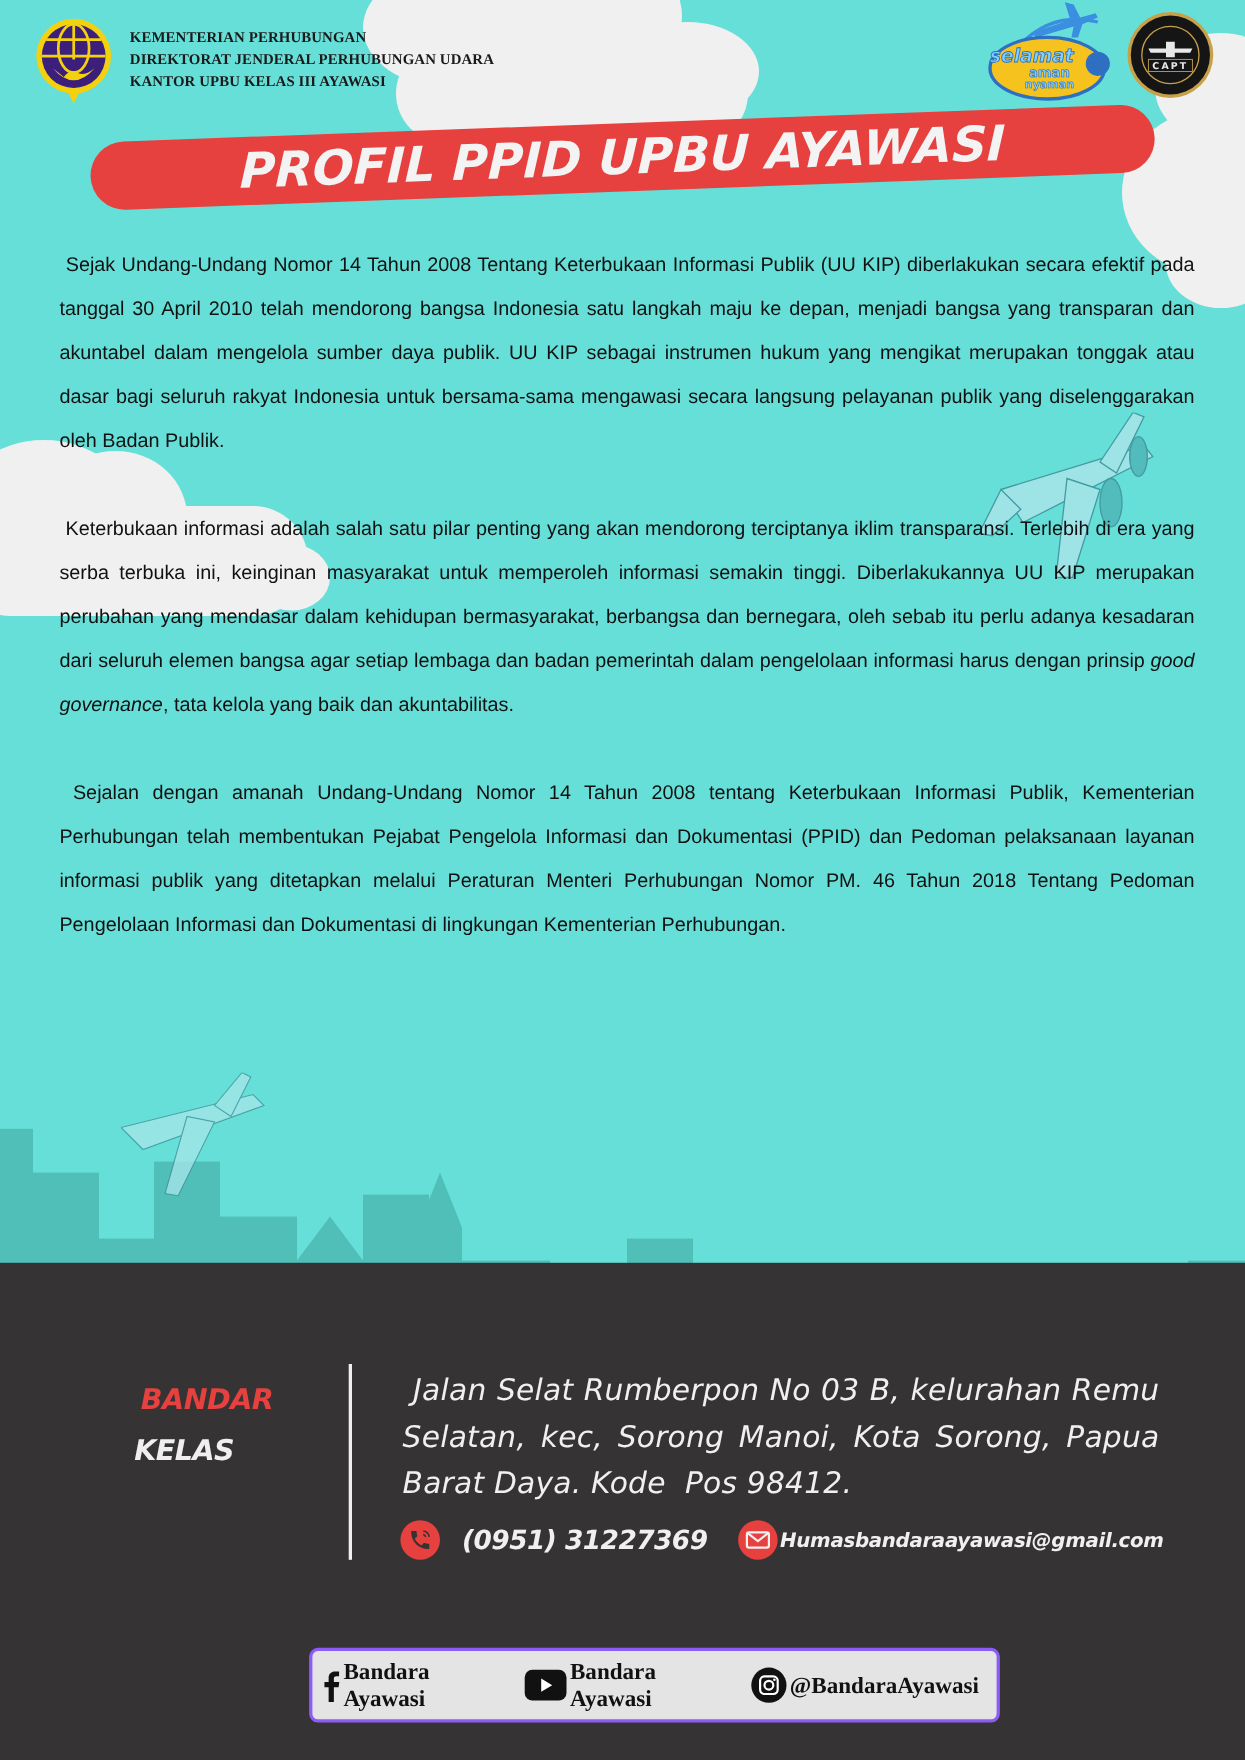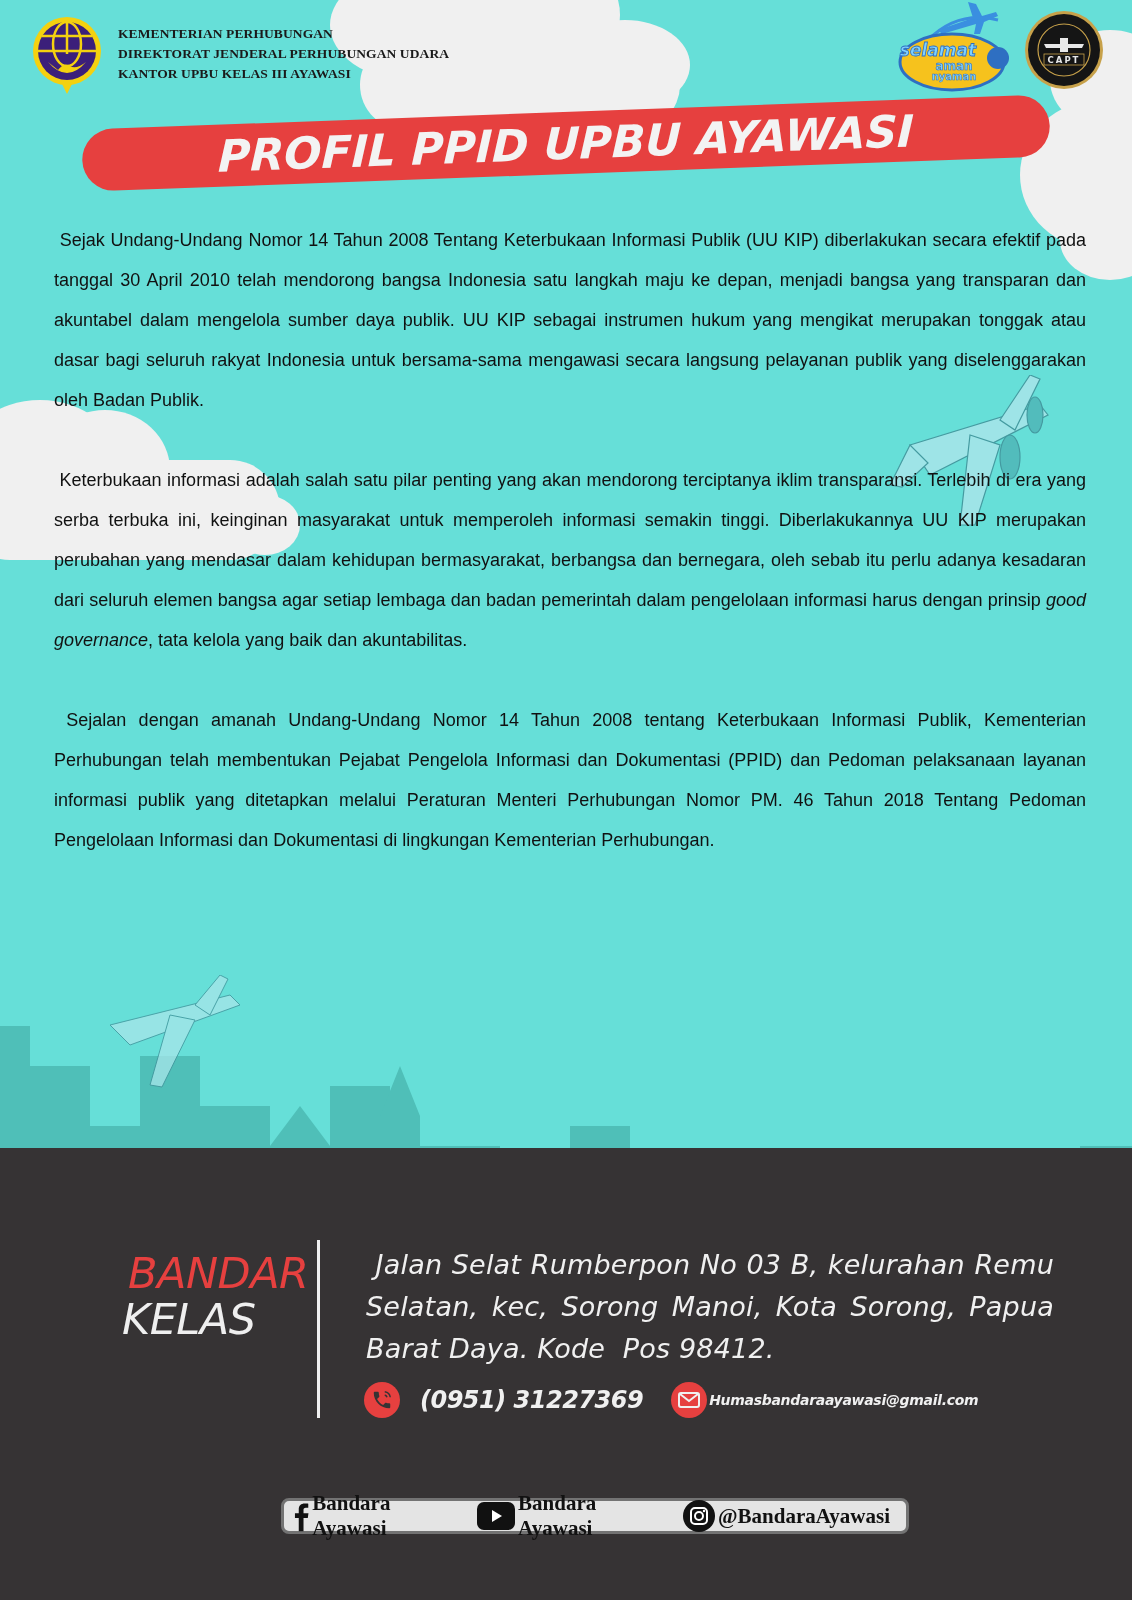--- a/index.html
+++ b/index.html
@@ -21,35 +21,35 @@
   .banner-title { color: #f3f3f3; font-family: "DejaVu Sans", sans-serif; font-weight: bold; font-style: italic; font-size: 44px; letter-spacing: 0px; transform: skewX(-4deg); }
 
   .content { position: absolute; left: 54px; top: 220px; width: 1032px; font-size: 18px; line-height: 40px; color: #111; text-align: justify; }
   .content p { margin-bottom: 40px; }
   .content p.last { margin-bottom: 0; }
   .content em { font-style: italic; }
 
   .plane { position: absolute; }
 
   .footer { position: absolute; left: 0; top: 1148px; width: 1132px; height: 452px; background: #363334; }
-  .brand { position: absolute; left: 116px; top: 1250px; width: 200px; font-family: "DejaVu Sans", sans-serif; font-weight: normal; font-style: italic; font-size: 43px; line-height: 46px; }
+  .brand { position: absolute; left: 116px; top: 1250px; width: 200px; font-family: "DejaVu Sans", sans-serif; font-weight: bold; font-style: italic; font-size: 26px; line-height: 46px; }
   .brand .b1 { color: #e6403f; padding-left: 12px; letter-spacing: -0.5px; }
   .brand .b2 { color: #efefef; padding-left: 6px; letter-spacing: -0.5px; }
   .brand .b3 { color: #efefef; letter-spacing: -0.5px; }
   .divider { position: absolute; left: 317px; top: 1240px; width: 3px; height: 178px; background: #f0f0f0; }
 
   .address { position: absolute; left: 366px; top: 1244px; width: 688px; color: #f0f0f0; font-family: "DejaVu Sans", sans-serif; font-style: italic; font-weight: normal; font-size: 27px; line-height: 42px; text-align: justify; letter-spacing: 0.2px; }
 
   .contact-row { position: absolute; left: 364px; top: 1382px; display: flex; align-items: center; color: #f0f0f0; font-family: "DejaVu Sans", sans-serif; font-style: italic; }
   .icon-circle { width: 36px; height: 36px; border-radius: 50%; background: #e6403f; display: flex; align-items: center; justify-content: center; }
   .phone-text { margin-left: 20px; font-size: 24px; font-weight: bold; letter-spacing: -0.5px; }
   .mail-wrap { margin-left: 28px; display: flex; align-items: center; }
-  .mail-text { margin-left: 2px; font-size: 14px; font-weight: bold; letter-spacing: -0.3px; }
-
-  .social { position: absolute; left: 281px; top: 1498px; width: 628px; height: 36px; background: #e4e4e4; border: 3px solid #737373; border-radius: 8px; display: flex; align-items: center; padding-left: 10px; font-family: "Liberation Serif", serif; font-weight: bold; font-size: 21px; color: #111; }
+  .mail-text { margin-left: 2px; font-size: 18px; font-weight: bold; letter-spacing: -0.3px; }
+
+  .social { position: absolute; left: 281px; top: 1498px; width: 628px; height: 68px; background: #e4e4e4; border: 3px solid #8b5cf6; border-radius: 8px; display: flex; align-items: center; padding-left: 10px; font-family: "Liberation Serif", serif; font-weight: bold; font-size: 21px; color: #111; }
   .soc-item { display: flex; align-items: center; margin-right: 16px; }
   .soc-item span.lbl { margin-left: 3px; }
   .yt-box { width: 40px; height: 28px; background: #111; border-radius: 7px; display: flex; align-items: center; justify-content: center; }
   .ig-circle { width: 32px; height: 32px; border-radius: 50%; background: #111; display: flex; align-items: center; justify-content: center; }
 </style>
 </head>
 <body>
 
 <div class="top">
 

